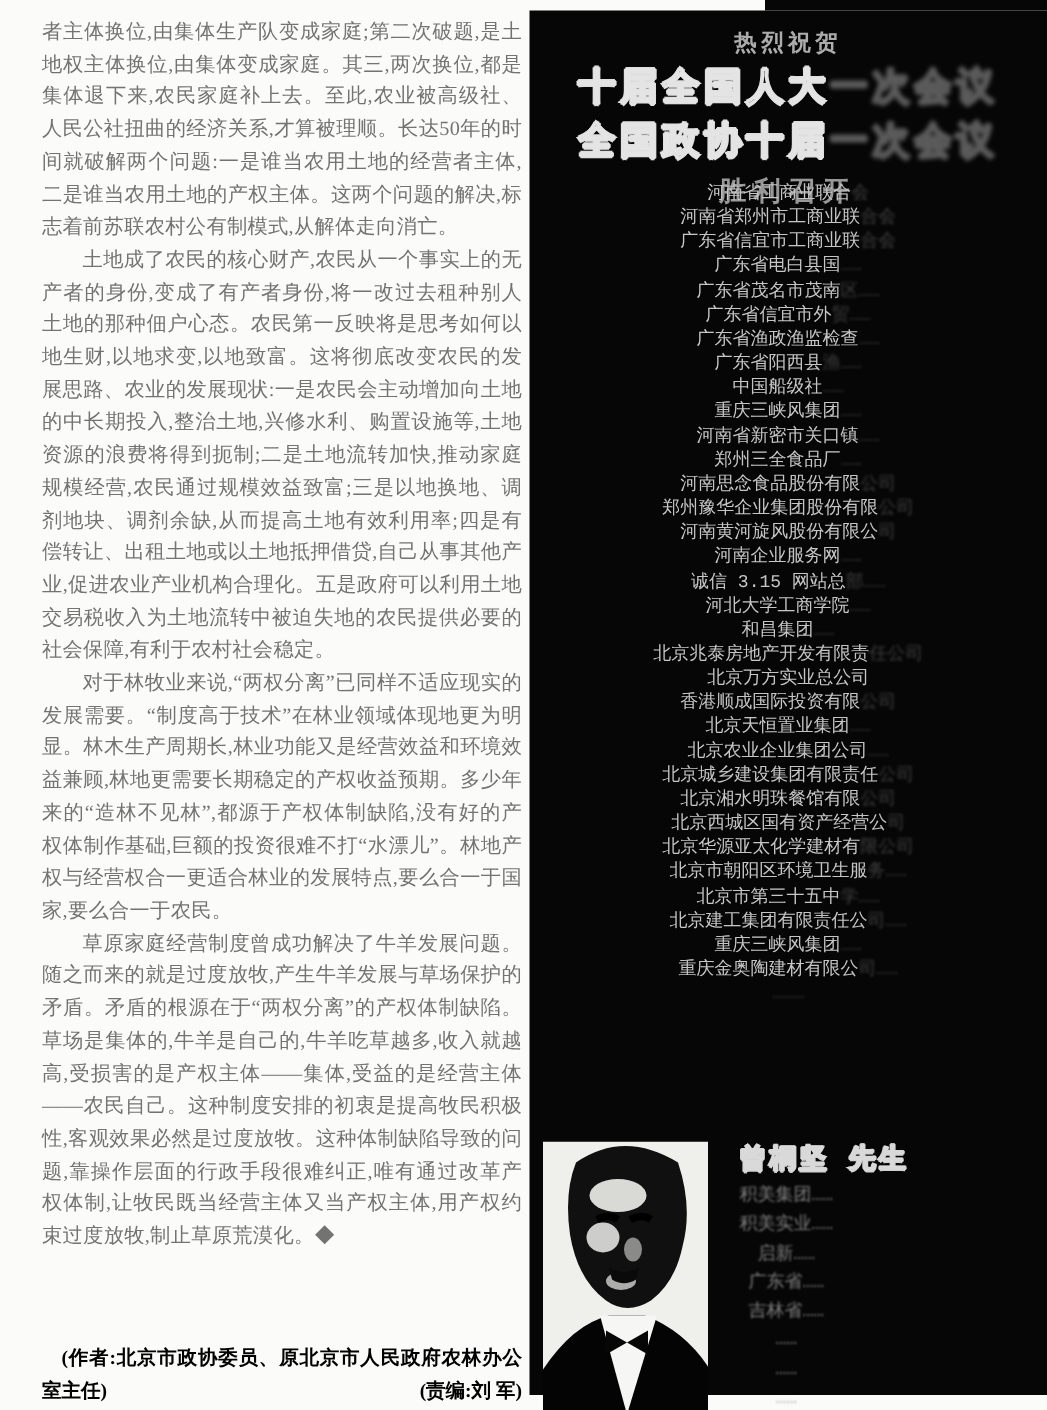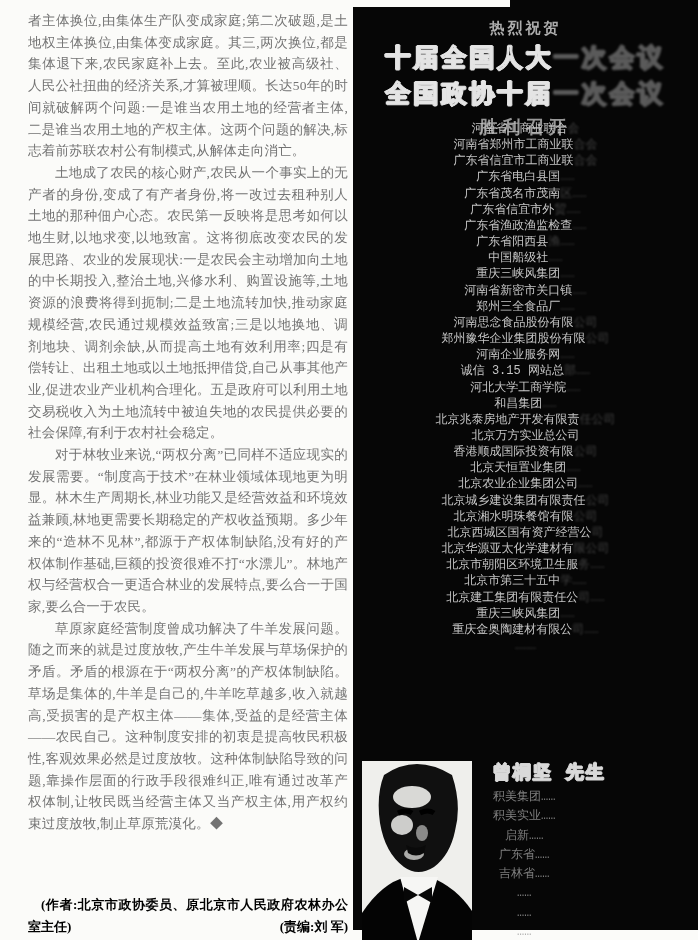--- a/index.html
+++ b/index.html
@@ -97,20 +97,21 @@
         <div class="row"><span>重庆三峡风集团</span><span class="tail">……</span></div>
 
         <div class="row"><span>河南省新密市关口镇</span><span class="tail">……</span></div>
 
         <div class="row"><span>郑州三全食品厂</span><span class="tail">……</span></div>
 
         <div class="row"><span>河南思念食品股份有限</span><span class="tail">公司</span></div>
 
         <div class="row"><span>郑州豫华企业集团股份有限</span><span class="tail">公司</span></div>
 
+        <div class="row"><span>河南黄河旋风股份有限公</span><span class="tail">司</span></div>
 
         <div class="row"><span>河南企业服务网</span><span class="tail">……</span></div>
 
         <div class="row"><span>诚信 3.15 网站总</span><span class="tail">部……</span></div>
 
         <div class="row"><span>河北大学工商学院</span><span class="tail">……</span></div>
 
         <div class="row"><span>和昌集团</span><span class="tail">……</span></div>
 
         <div class="row"><span>北京兆泰房地产开发有限责</span><span class="tail">任公司</span></div>

